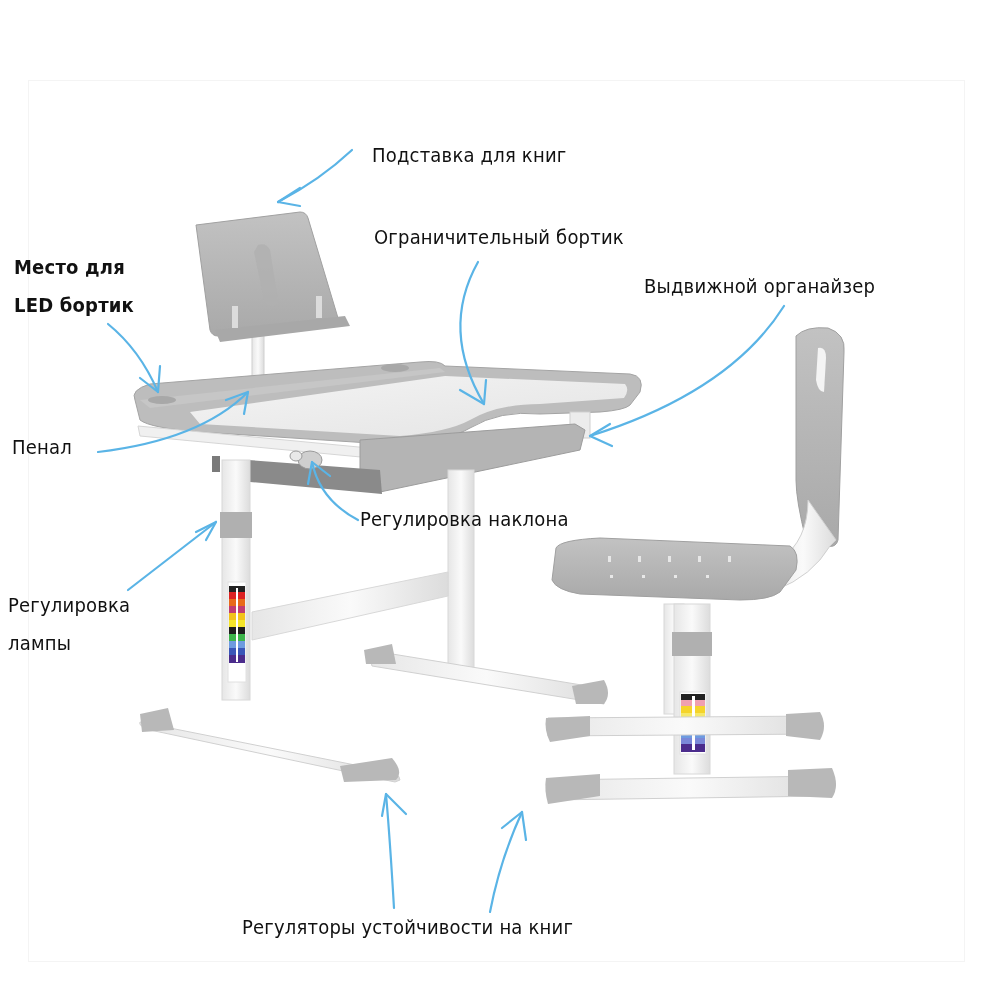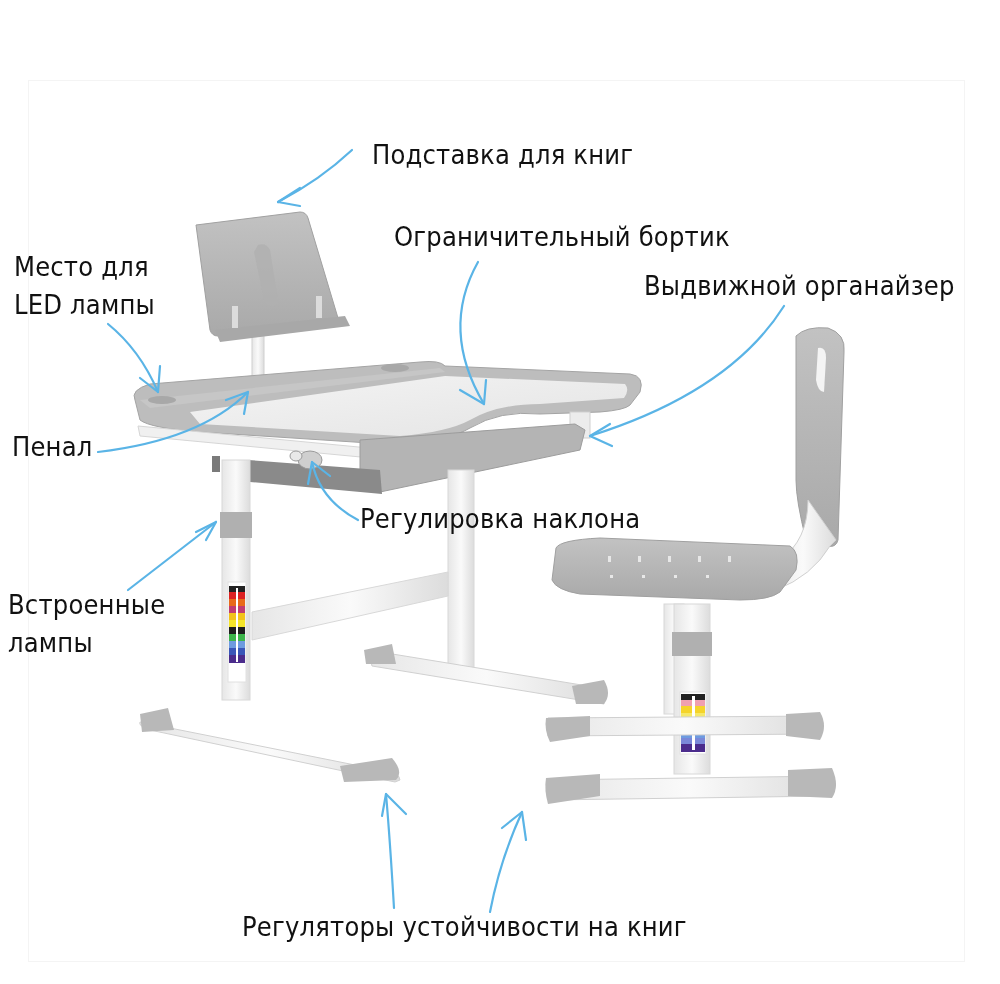--- a/index.html
+++ b/index.html
@@ -1,20 +1,20 @@
 <!DOCTYPE html>
 <html><head>
 <meta charset="utf-8">
 <style>
   html, body { margin: 0; padding: 0; background: #ffffff; }
   body { width: 1000px; height: 984px; position: relative; overflow: hidden;
          font-family: "DejaVu Sans", "Liberation Sans", sans-serif; }
   .frame { position: absolute; left: 28px; top: 80px; width: 935px; height: 880px;
            border: 1px solid #f4f4f4; }
-  .label { position: absolute; color: #111111; font-size: 27px; line-height: 38px;
+  .label { position: absolute; color: #111111; font-size: 20px; line-height: 38px;
            letter-spacing: 0.2px; white-space: nowrap; font-family: "DejaVu Sans Condensed", "DejaVu Sans", sans-serif; }
   .label span { display: block; }
   svg.art { position: absolute; left: 0; top: 0; }
 </style>
 </head>
 <body>
 
 <div class="frame"></div>
 
 <svg class="art" width="1000" height="984" viewBox="0 0 1000 984">
@@ -188,27 +188,27 @@
       <path d="M386,794 L382,816 M386,794 L406,814"></path>
     </g>
     <g>
       <path d="M490,912 Q500,860 522,812"></path>
       <path d="M522,812 L502,828 M522,812 L526,840"></path>
     </g>
   </g>
 </svg>
 
 <div class="label" style="left:372px; top:136px;">Подставка для книг</div>
-<div class="label" style="left:394px; top:218px;">Ограничительный бортик</div>
-<div class="label" style="left:14px; top:248px;">
+<div class="label" style="left:374px; top:218px;">Ограничительный бортик</div>
+<div class="label" style="left:14px; top:248px;font-weight:bold;">
   <span>Место для</span>
-  <span>LED лампы</span>
+  <span>LED бортик</span>
 </div>
 <div class="label" style="left:644px; top:267px;">Выдвижной органайзер</div>
 <div class="label" style="left:0px; top:428px;margin-left:12px;">Пенал</div>
 <div class="label" style="left:360px; top:500px;text-align:center;">
   <span>Регулировка наклона</span>
 </div>
 <div class="label" style="left:8px; top:586px;">
-  <span>Встроенные</span>
+  <span>Регулировка</span>
   <span>лампы</span>
 </div>
 <div class="label" style="left:242px; top:908px;">Регуляторы устойчивости на книг</div>
 
 </body></html>

